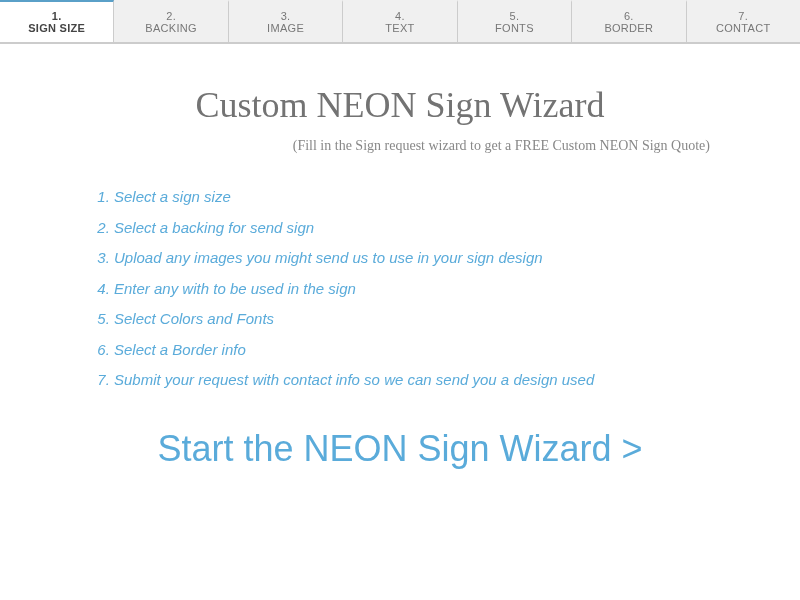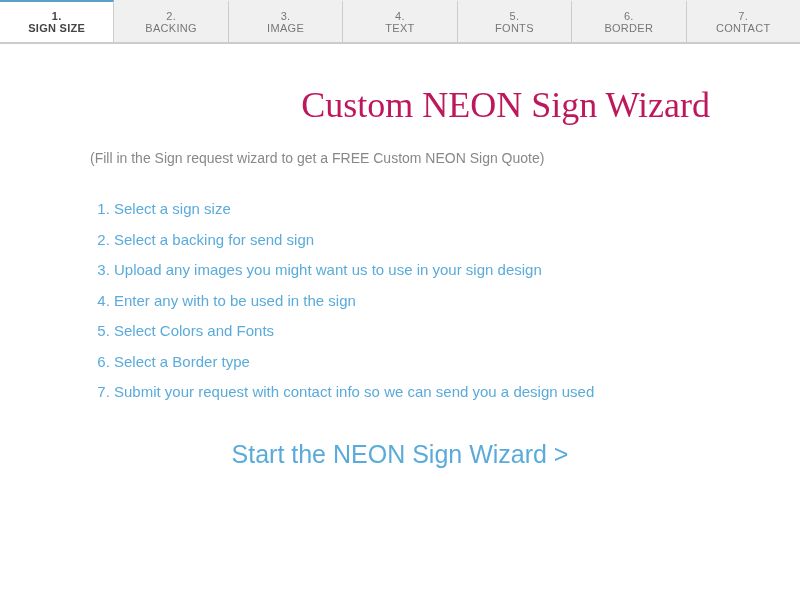--- a/index.html
+++ b/index.html
@@ -70,57 +70,58 @@
       padding: 40px 80px 30px 80px;
     }
 
     .content-box {
       width: 100%;
       max-width: 620px;
     }
 
     .page-title {
       font-size: 36px;
-      color: #be185d;
+      color: #737373;
       font-weight: normal;
-      text-align: right;
-      margin-bottom: 24px;
+      text-align: center;
+      margin-bottom: 12px;
       font-family: Georgia, serif;
     }
 
     .subtitle {
       font-size: 14px;
       color: #888;
-      text-align: left;
+      text-align: right;
       margin-bottom: 32px;
-      font-family: Liberation Sans, sans-serif;
+      font-family: Liberation Serif, serif;
     }
 
     .steps-list {
       list-style: decimal;
       padding-left: 24px;
       margin-bottom: 36px;
+      font-style: italic;
     }
 
     .steps-list li {
       font-size: 15px;
       color: #5aabda;
       margin-bottom: 8px;
       font-family: Arial, sans-serif;
       line-height: 1.5;
     }
 
     .steps-list li span {
       color: #5aabda;
     }
 
     .cta-link {
       display: block;
       text-align: center;
-      font-size: 25px;
+      font-size: 36px;
       color: #5aabda;
       font-family: Arial, sans-serif;
       font-weight: normal;
       cursor: pointer;
       text-decoration: none;
       margin-top: 10px;
     }
   </style>
 </head>
 <body>
@@ -166,30 +167,30 @@
       <p class="subtitle">(Fill in the Sign request wizard to get a FREE Custom NEON Sign Quote)</p>
 
       <ol class="steps-list">
         <li>
           <span>Select a sign size</span>
         </li>
         <li>
           <span>Select a backing for send sign</span>
         </li>
         <li>
-          <span>Upload any images you might want us to use in your sign design</span>
+          <span>Upload any images you might send us to use in your sign design</span>
         </li>
         <li>
           <span>Enter any with to be used in the sign</span>
         </li>
         <li>
           <span>Select Colors and Fonts</span>
         </li>
         <li>
-          <span>Select a Border type</span>
+          <span>Select a Border info</span>
         </li>
         <li>
           <span>Submit your request with contact info so we can send you a design used</span>
         </li>
       </ol>
 
       <a class="cta-link" href="#">Start the NEON Sign Wizard &gt;</a>
 
     </div>
   </div>

